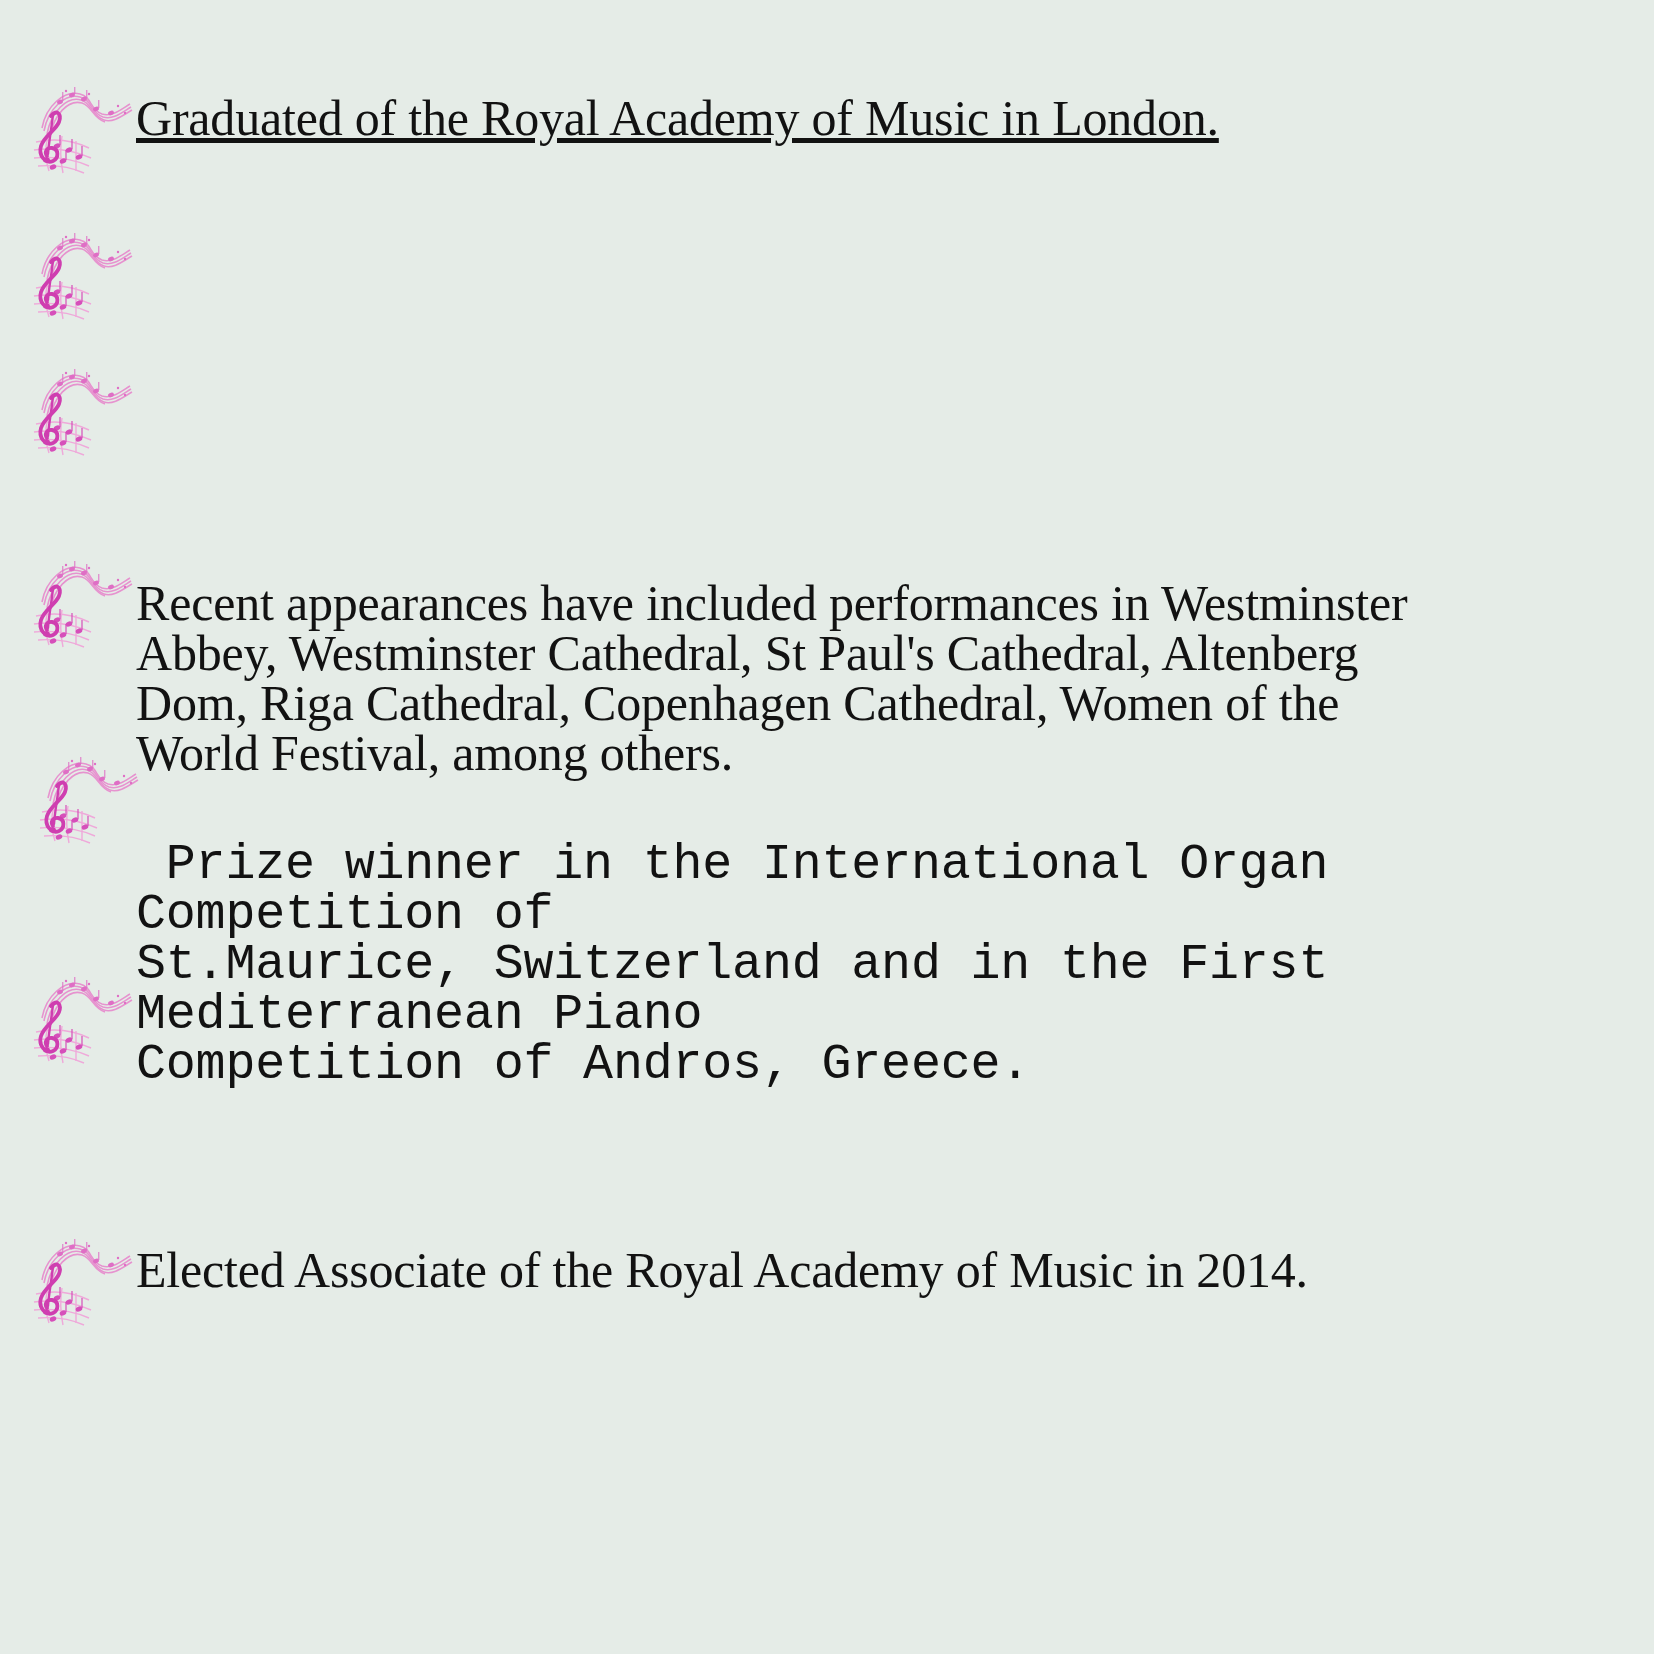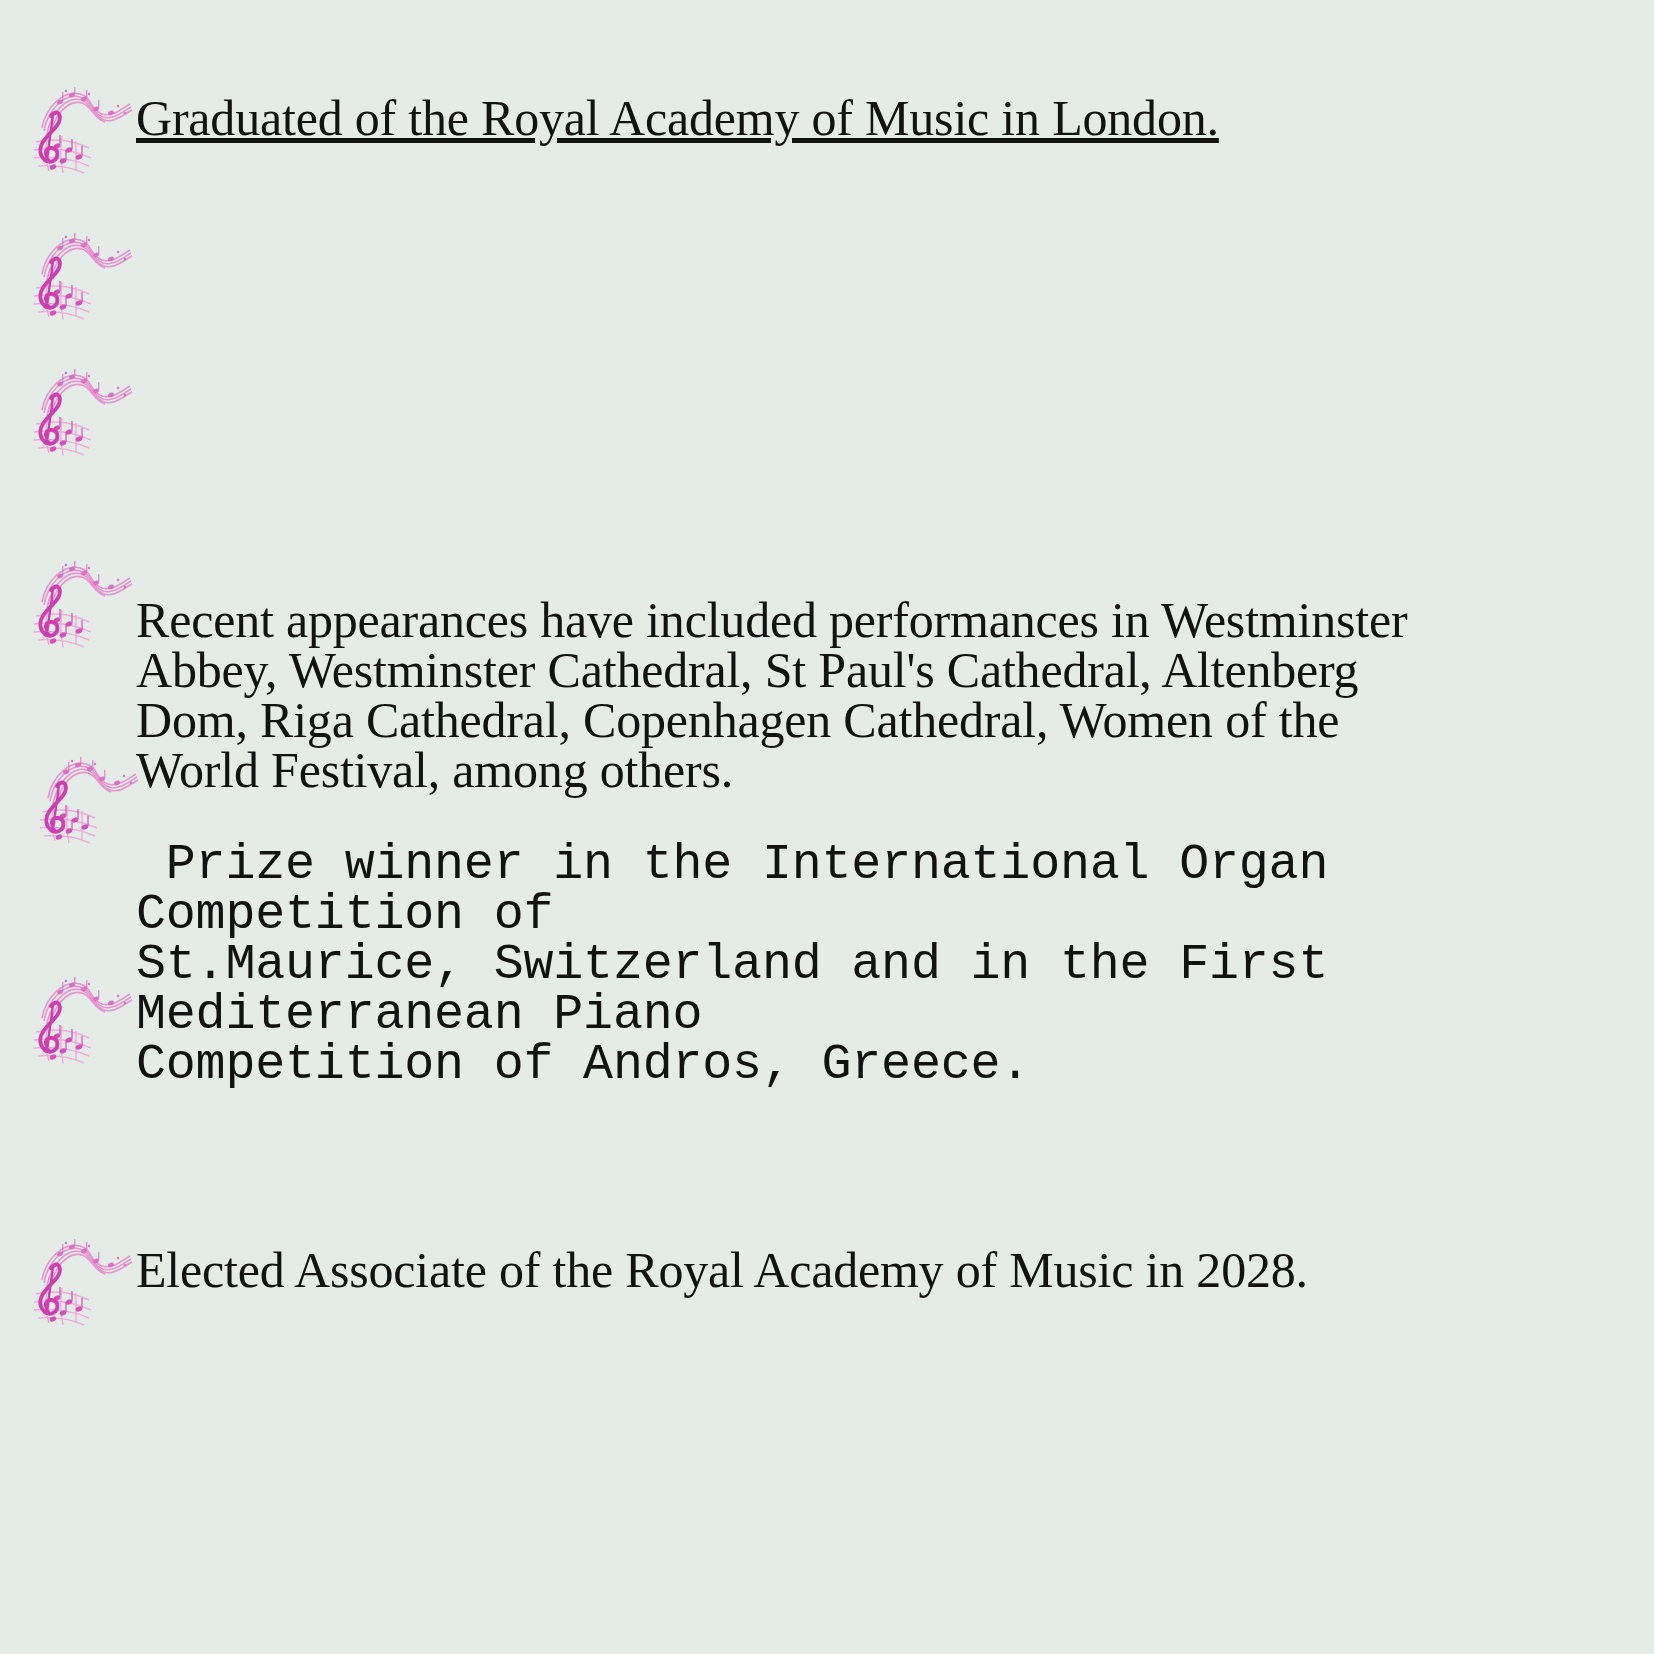--- a/index.html
+++ b/index.html
@@ -22,21 +22,21 @@
   }
   .bullet-icon{
     position:absolute;
     left:26px;
     width:110px;height:92px;
   }
   .bullet-icon svg{width:110px;height:92px;display:block;}
   .t1{top:93px;text-decoration:underline;}  .i1{top:84px;}
   .t2{top:191px;} .i2{top:230px;}
   .t3{top:391px;} .i3{top:366px;}
-  .t4{top:595px;} .i4{top:558px;}
+  .t4{top:578px;} .i4{top:558px;}
   .t5{top:840px;font-family:Liberation Mono, monospace;} .i5{top:754px;left:32px;}
   .t6{top:1041px;}.i6{top:974px;}
   .t7{top:1245px;}.i7{top:1236px;}
   .defs{position:absolute;width:0;height:0;}
 </style>
 </head>
 <body>
 
 <div class="page">
 
@@ -144,15 +144,15 @@
       <svg viewBox="0 0 110 92">
         <use href="#music-bullet"></use>
       </svg>
     </span>
 
   <span class="bullet-icon i7">
       <svg viewBox="0 0 110 92">
         <use href="#music-bullet"></use>
       </svg>
     </span>
-  <div class="bullet-text t7">Elected Associate of the Royal Academy of Music in 2028.</div>
+  <div class="bullet-text t7">Elected Associate of the Royal Academy of Music in 2014.</div>
 
 </div>
 
 </body></html>

